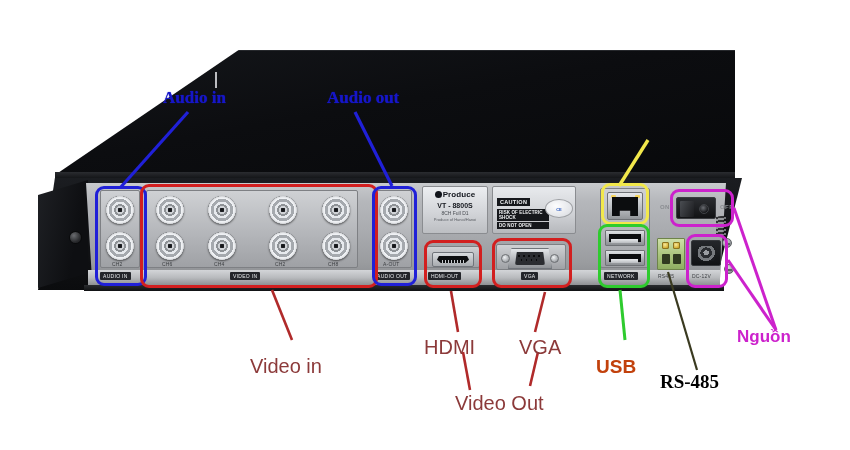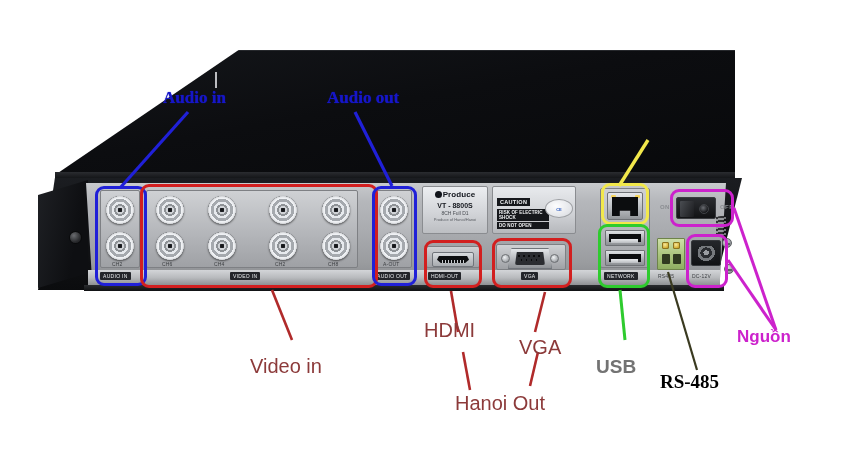--- a/index.html
+++ b/index.html
@@ -325,21 +325,21 @@
   }
   .t-yellow {
     color:#f2e84b; font-weight:bold; font-size:19px;
     font-family:"Liberation Sans", sans-serif;
   }
   .t-darkred {
     color:#8c3a3a; font-size:20px;
     font-family:"Liberation Sans", sans-serif;
   }
   .t-green {
-    color:#737373; font-weight:bold; font-size:19px;
+    color:#c2410c; font-weight:bold; font-size:19px;
     font-family:"Liberation Sans", sans-serif;
   }
   .t-magenta {
     color:#cc22cc; font-weight:bold; font-size:17px;
     font-family:"Liberation Sans", sans-serif;
   }
   .t-olive {
     color:#000000; font-weight:bold; font-size:19px;
     font-family:"Liberation Serif", serif;
   }
@@ -484,20 +484,20 @@
 
     <path d="M668,272 L697,370" stroke="#3a3a20" stroke-width="2.2" fill="none"></path>
 
     <path d="M734,208 L776,330" stroke="#cc22cc" stroke-width="3" fill="none"></path>
     <path d="M728,260 L776,330" stroke="#cc22cc" stroke-width="3" fill="none"></path>
   </svg>
 
   <div class="atext t-blue" style="left:163px; top:88px;">Audio in</div>
   <div class="atext t-blue" style="left:327px; top:88px;">Audio out</div>
   <div class="atext t-darkred" style="left:250px; top:355px;">Video in</div>
-  <div class="atext t-darkred" style="left:424px; top:319px;">HDMI</div>
+  <div class="atext t-darkred" style="left:424px; top:336px;">HDMI</div>
   <div class="atext t-darkred" style="left:519px; top:336px;">VGA</div>
-  <div class="atext t-darkred" style="left:455px; top:392px;">Hanoi Out</div>
+  <div class="atext t-darkred" style="left:455px; top:392px;">Video Out</div>
   <div class="atext t-green" style="left:596px; top:356px;">USB</div>
   <div class="atext t-olive" style="left:660px; top:371px;">RS-485</div>
   <div class="atext t-magenta" style="left:737px; top:327px;">Nguồn</div>
 
 </div>
 
 </body></html>

